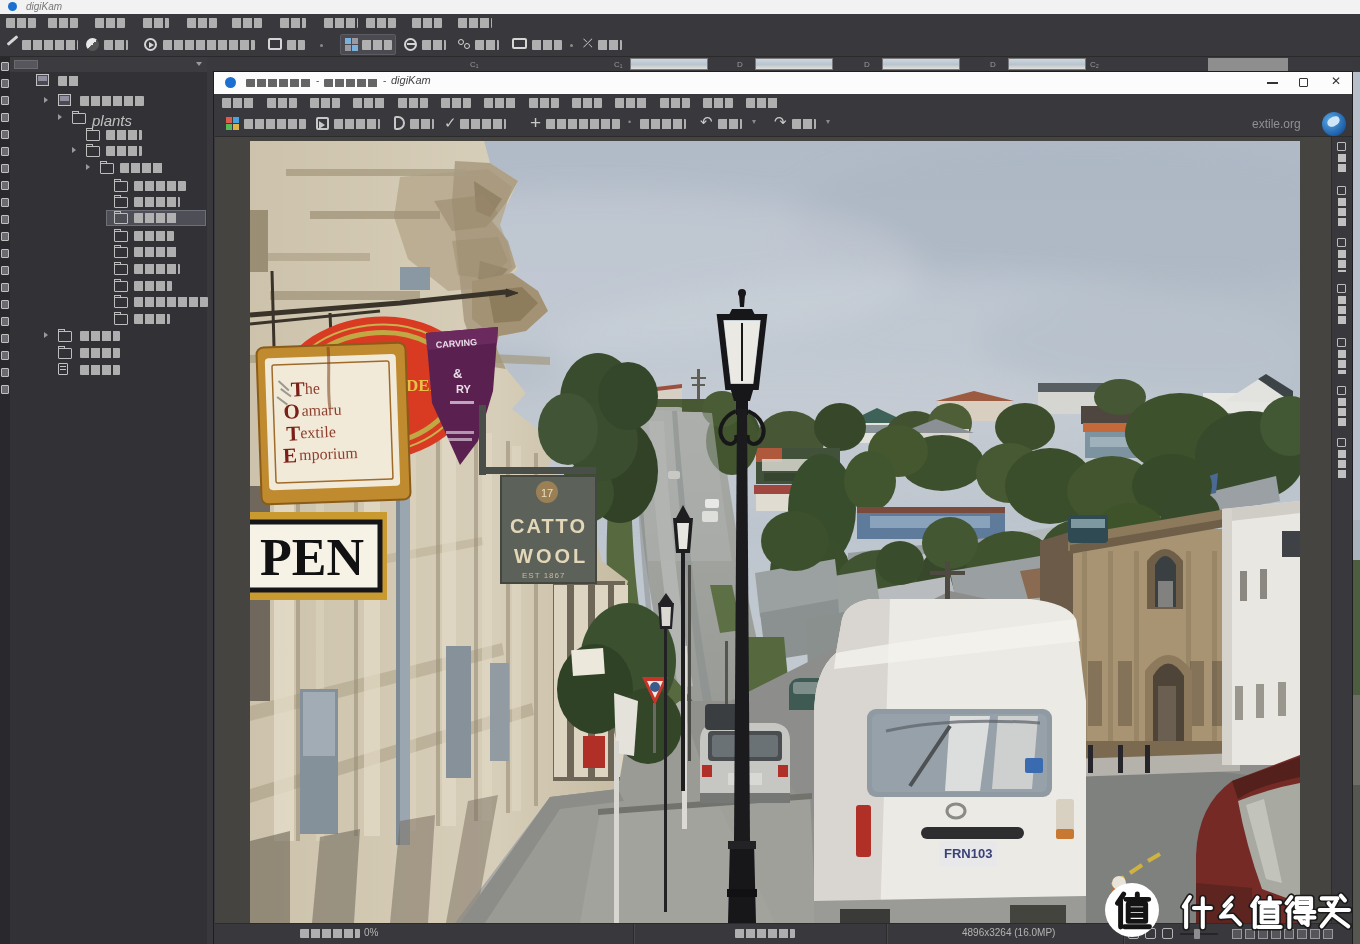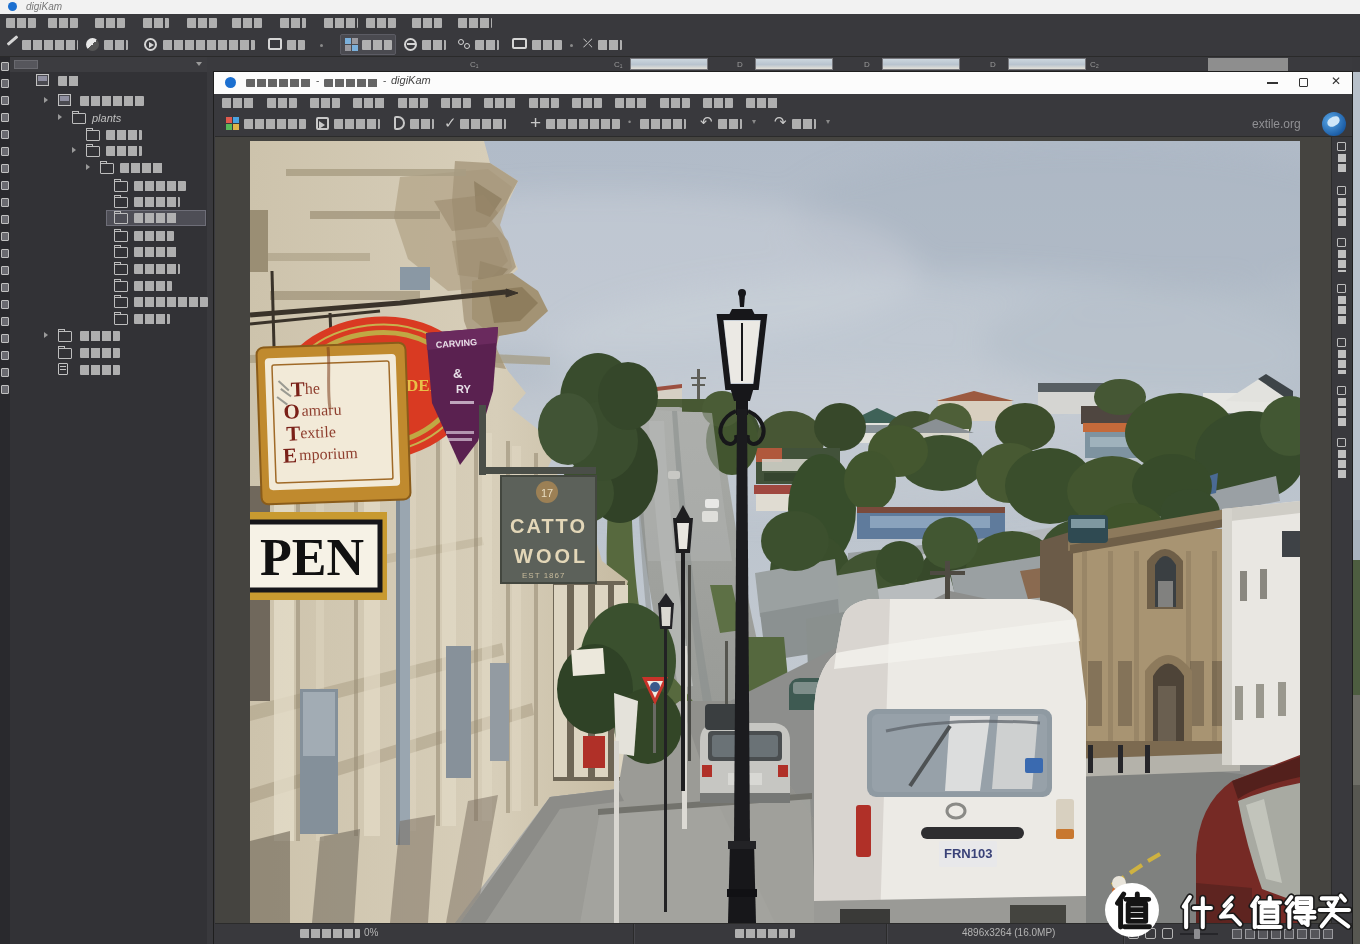--- a/index.html
+++ b/index.html
@@ -83,21 +83,21 @@
 <div class="abs" style="left:196px;top:62px;width:0;height:0;border-top:4px solid #9a9a9a;border-left:3px solid transparent;border-right:3px solid transparent;"></div>
 <div class="abs" style="left:36px;top:74px;width:13px;height:12px;border:1px solid #c2c2c2;background:#4a4a50;"></div>
 <div class="abs" style="left:38px;top:76px;width:9px;height:5px;background:#8f8fa0;"></div>
 <div class="blob bl" style="left:58px;top:76px;width:22px;height:10px;"></div>
 <div class="abs" style="left:44px;top:97px;width:0;height:0;border-left:4px solid #9a9a9a;border-top:3px solid transparent;border-bottom:3px solid transparent;"></div>
 <div class="abs" style="left:58px;top:94px;width:13px;height:12px;border:1px solid #c2c2c2;background:#4a4a50;"></div>
 <div class="abs" style="left:60px;top:96px;width:9px;height:5px;background:#8f8fa0;"></div>
 <div class="blob bl" style="left:80px;top:96px;width:64px;height:10px;"></div>
 <div class="abs" style="left:58px;top:114px;width:0;height:0;border-left:4px solid #9a9a9a;border-top:3px solid transparent;border-bottom:3px solid transparent;"></div>
 <div class="fold" style="left:72px;top:113px;"></div>
-<div class="abs" style="left:92px;top:112px;font-size:11px;color:#c0c0c0;font-style:italic;">plants</div>
+<div class="abs" style="left:92px;top:112px;font-size:15px;color:#c0c0c0;font-style:italic;">plants</div>
 <div class="fold" style="left:86px;top:130px;"></div>
 <div class="blob bl" style="left:106px;top:130px;width:36px;height:10px;"></div>
 <div class="abs" style="left:72px;top:147px;width:0;height:0;border-left:4px solid #9a9a9a;border-top:3px solid transparent;border-bottom:3px solid transparent;"></div>
 <div class="fold" style="left:86px;top:146px;"></div>
 <div class="blob bl" style="left:106px;top:146px;width:36px;height:10px;"></div>
 <div class="abs" style="left:86px;top:164px;width:0;height:0;border-left:4px solid #9a9a9a;border-top:3px solid transparent;border-bottom:3px solid transparent;"></div>
 <div class="fold" style="left:100px;top:163px;"></div>
 <div class="blob bl" style="left:120px;top:163px;width:44px;height:10px;"></div>
 <div class="fold" style="left:114px;top:181px;"></div>
 <div class="blob bl" style="left:134px;top:181px;width:52px;height:10px;"></div>

